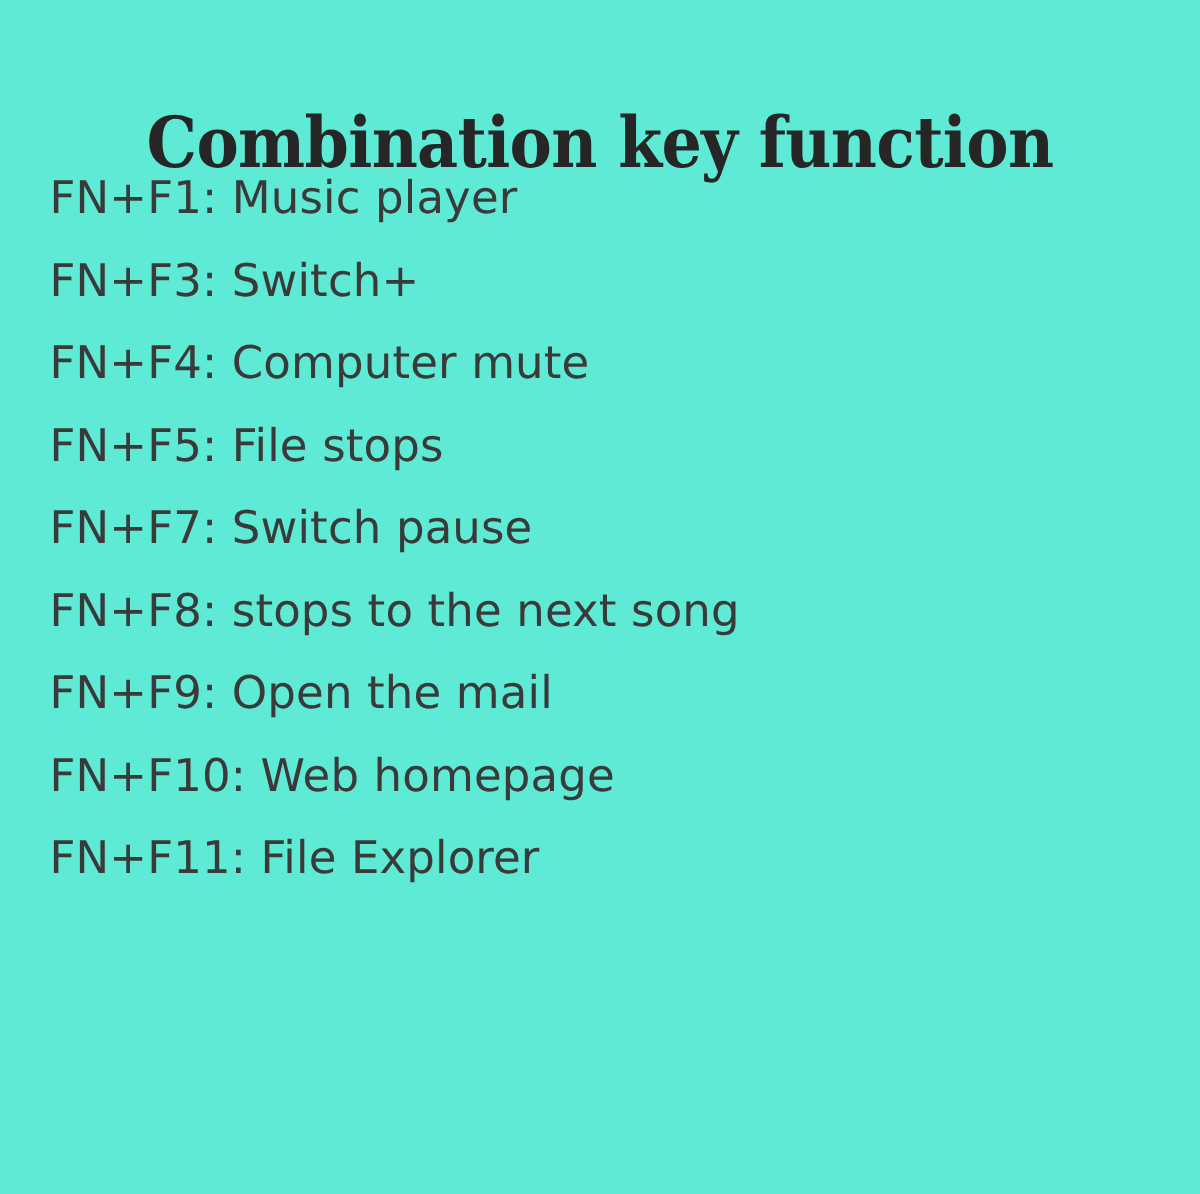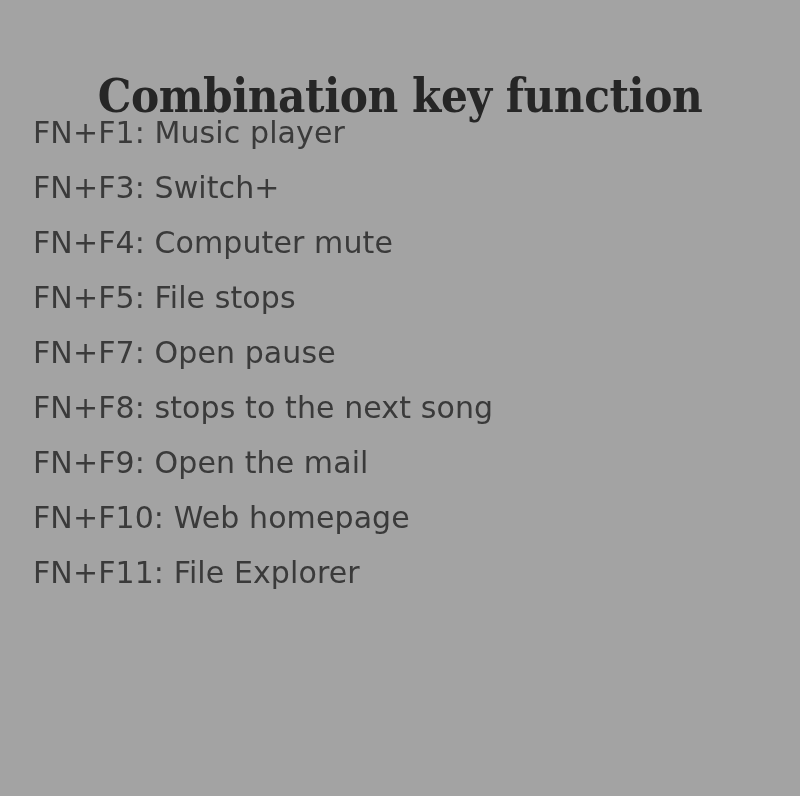--- a/index.html
+++ b/index.html
@@ -6,21 +6,21 @@
   html, body {
     margin: 0;
     padding: 0;
     background: #ffffff;
   }
 
   .page {
     position: relative;
     width: 800px;
     height: 796px;
-    background: #a3a3a3;
+    background: #5eead4;
     overflow: hidden;
     -webkit-font-smoothing: antialiased;
   }
 
   
   .title {
     position: absolute;
     left: 0;
     top: 36px;
     width: 800px;
@@ -61,20 +61,20 @@
 
 <div class="page">
 
   <h1 class="title">Combination key function</h1>
 
   <div class="shortcut-list">
     <div class="shortcut-row">FN+F1: Music player</div>
     <div class="shortcut-row">FN+F3: Switch+</div>
     <div class="shortcut-row">FN+F4: Computer mute</div>
     <div class="shortcut-row">FN+F5: File stops</div>
-    <div class="shortcut-row">FN+F7: Open pause</div>
+    <div class="shortcut-row">FN+F7: Switch pause</div>
     <div class="shortcut-row">FN+F8: stops to the next song</div>
     <div class="shortcut-row">FN+F9: Open the mail</div>
     <div class="shortcut-row">FN+F10: Web homepage</div>
     <div class="shortcut-row">FN+F11: File Explorer</div>
   </div>
 
 </div>
 
 </body></html>

